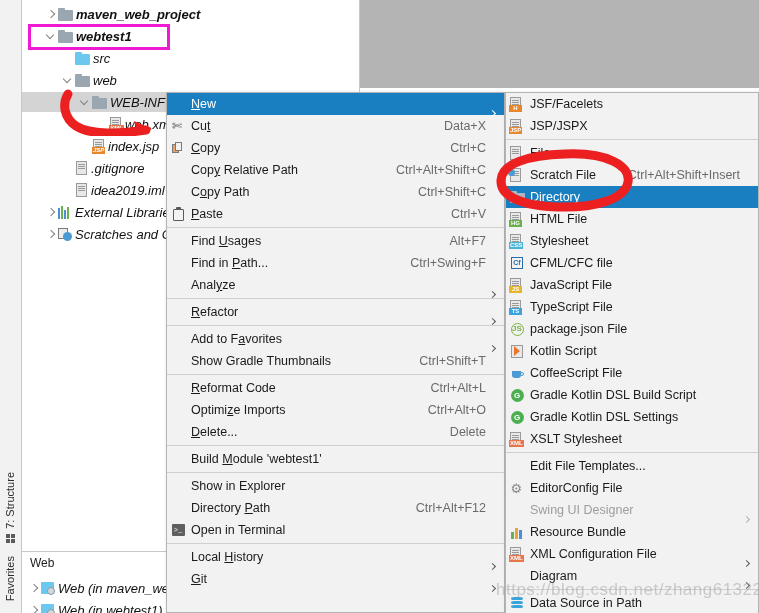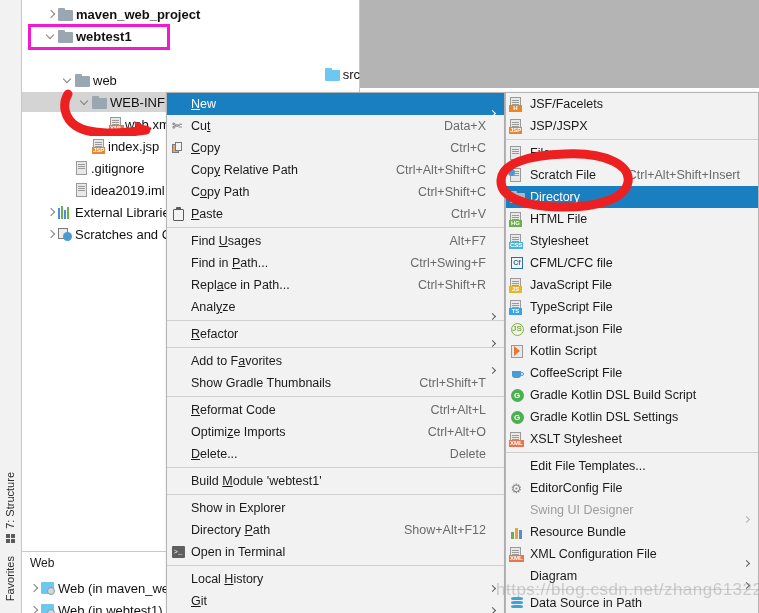--- a/index.html
+++ b/index.html
@@ -47,21 +47,21 @@
     background: #ffffff; border-top: 1px solid #c8c8c8;
   }
   .bottom-pane-title {
     position: absolute; left: 8px; top: 4px; font-size: 12px; color: #1a1a1a;
   }
 
   
   .tree-row {
     position: absolute; left: 0; height: 20px; width: 338px;
     display: flex; align-items: center; white-space: nowrap;
-    font-size: 13px; color: #111;
+    font-size: 13px; color: #111; font-style: italic;
   }
   .tree-row.selected { background: #d4d4d4; }
   .tree-row.bold { font-weight: bold; }
   .chev {
     width: 13px; height: 13px; display: inline-block; position: relative;
     flex: 0 0 13px;
   }
   .chev::before {
     content: ""; position: absolute; left: 3px; top: 3px;
     width: 5px; height: 5px;
@@ -215,21 +215,21 @@
         </div>
         <div class="tree-row bold" style="top: 26px;">
           <span style="display:inline-block;width:23px"></span>
           <span class="chev down"></span>
           <span class="ico ico-folder ">
             <span class="t"></span>
             <span class="b"></span>
           </span>
           <span>webtest1</span>
         </div>
-        <div class="tree-row" style="top: 64px; justify-content: flex-end;">
+        <div class="tree-row" style="top: 48px;">
           <span style="display:inline-block;width:40px"></span>
           <span class="chev" style="visibility:hidden"></span>
           <span class="ico ico-folder blue">
             <span class="t"></span>
             <span class="b"></span>
           </span>
           <span>src</span>
         </div>
         <div class="tree-row" style="top: 70px;">
           <span style="display:inline-block;width:40px"></span>
@@ -390,26 +390,20 @@
         <span class="mi-arrow"></span>
       </div>
       <div class="mi">
         <span class="mi-icon"></span>
         <span class="mi-label">Find in <span class="und">P</span>ath...</span>
         <span class="mi-shortcut">Ctrl+Swing+F</span>
         <span class="mi-arrow"></span>
       </div>
       <div class="mi">
         <span class="mi-icon"></span>
-        <span class="mi-label">Repl<span class="und">a</span>ce in Path...</span>
-        <span class="mi-shortcut">Ctrl+Shift+R</span>
-        <span class="mi-arrow"></span>
-      </div>
-      <div class="mi">
-        <span class="mi-icon"></span>
         <span class="mi-label">Anal<span class="und">y</span>ze</span>
         <span class="mi-arrow has"></span>
       </div>
       <div class="sep"></div>
       <div class="mi">
         <span class="mi-icon"></span>
         <span class="mi-label"><span class="und">R</span>efactor</span>
         <span class="mi-arrow has"></span>
       </div>
       <div class="sep"></div>
@@ -451,21 +445,21 @@
       </div>
       <div class="sep"></div>
       <div class="mi">
         <span class="mi-icon"></span>
         <span class="mi-label">Show in Explorer</span>
         <span class="mi-arrow"></span>
       </div>
       <div class="mi">
         <span class="mi-icon"></span>
         <span class="mi-label">Directory <span class="und">P</span>ath</span>
-        <span class="mi-shortcut">Show+Alt+F12</span>
+        <span class="mi-shortcut">Ctrl+Alt+F12</span>
         <span class="mi-arrow"></span>
       </div>
       <div class="mi">
         <span class="mi-icon">
           <span class="g g-term">&gt;_</span>
         </span>
         <span class="mi-label">Open in Terminal</span>
         <span class="mi-arrow"></span>
       </div>
       <div class="sep"></div>
@@ -588,21 +582,21 @@
             <span class="tag tag-ts">TS</span>
           </span>
         </span>
         <span class="mi-label">TypeScript File</span>
         <span class="mi-arrow"></span>
       </div>
       <div class="mi">
         <span class="mi-icon">
           <span class="g g-node">JS</span>
         </span>
-        <span class="mi-label">eformat.json File</span>
+        <span class="mi-label">package.json File</span>
         <span class="mi-arrow"></span>
       </div>
       <div class="mi">
         <span class="mi-icon">
           <span class="g g-kt"></span>
         </span>
         <span class="mi-label">Kotlin Script</span>
         <span class="mi-arrow"></span>
       </div>
       <div class="mi">

